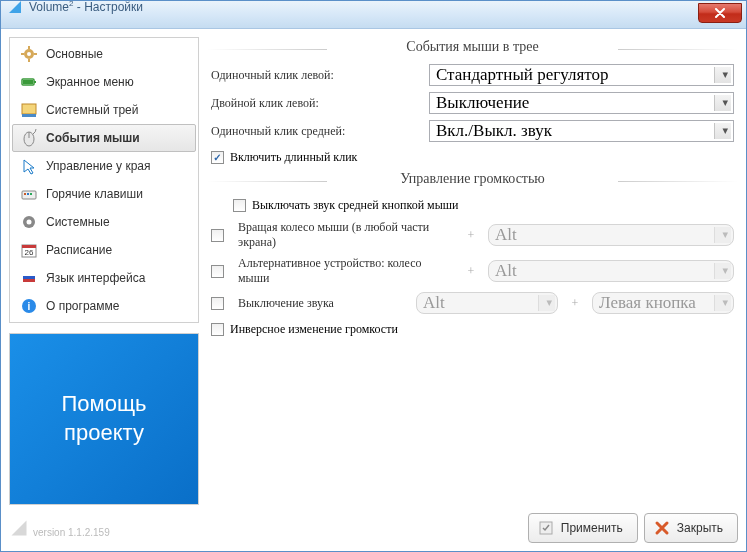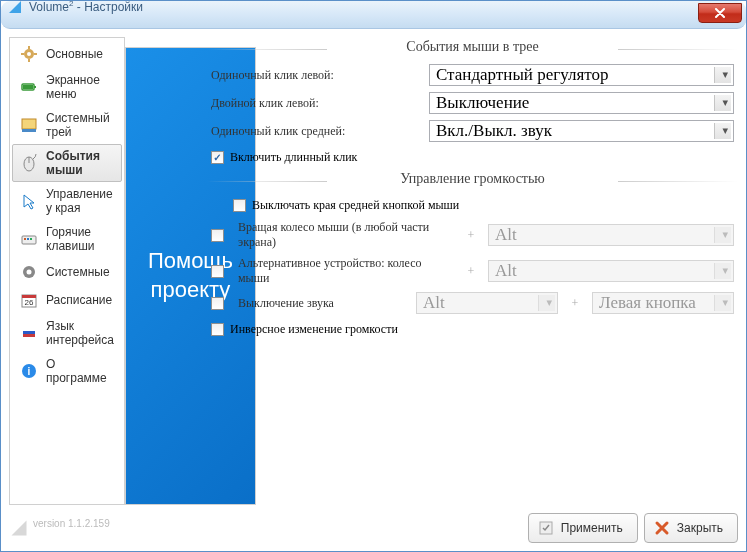--- a/index.html
+++ b/index.html
@@ -20,21 +20,20 @@
   box-shadow: 0 4px 20px rgba(0,0,0,0.25);
 }
 .titlebar {
   height: 28px;
   background: linear-gradient(to bottom, #eaf3fb 0%, #d7e8f8 50%, #c5dcf1 100%);
   border-bottom: 1px solid #a9c6e3;
   display: flex;
   align-items: center;
   padding: 0 0 16px 6px;
   position: relative;
-  border-radius: 9px;
 }
 .titlebar .icon { width: 16px; height: 16px; margin-right: 6px; }
 .titlebar .title { color: #3b5d80; font-size: 12px; }
 .titlebar .title sup { font-size: 8px; vertical-align: super; }
 .close-btn {
   position: absolute;
   right: 4px;
   top: 2px;
   width: 44px;
   height: 20px;
@@ -57,21 +56,21 @@
 }
 .main-area {
   flex: 1;
   display: flex;
   gap: 8px;
   overflow: hidden;
 }
 .sidebar {
   width: 190px;
   display: flex;
-  flex-direction: row;
+  flex-direction: column;
 }
 .nav {
   border: 1px solid #d0d0d0;
   background: #fff;
   padding:2px;
 }
 .nav-item {
   display: flex;
   align-items: center;
   gap: 8px;
@@ -153,21 +152,21 @@
   border-left:1px solid #c5c5c5;
 }
 .row .select::before, .row .select-dis::before {
   content:'▾';
   position:absolute;
   right:5px; top:3px;
   color:#555;
   font-size:11px;
   z-index:1;
 }
-.row .select-dis { color:#999; background:#f5f5f5; border-color:#d5d5d5;}
+.row .select-dis { color:#999; background:#f5f5f5; border-color:#d5d5d5;border-radius:8px;}
 .row .select-dis::after{ background:#eee; border-left-color:#ddd;}
 .row .select-dis::before{ color:#bbb;}
 .sel-fixed { flex: 0 0 120px; }
 .checkbox {
   width: 13px; height: 13px;
   border: 1px solid #8e8f8f;
   background: linear-gradient(#f0f0f0,#fff);
   display: inline-flex;
   align-items:center; justify-content:center;
   margin-right: 6px;
@@ -179,21 +178,21 @@
 .cb-row { padding: 3px 4px; display:flex; align-items:center; min-height:24px;}
 .plus {
   width: 18px; text-align: center; color: #aaa;
 }
 .footer {
   display:flex;
   align-items:center;
   padding-top:8px;
   gap:6px;
 }
-.version-area { display:flex; gap:4px; color:#bbb; font-size:10px;}
+.version-area { display:flex; align-items:flex-end; gap:4px; color:#bbb; font-size:10px;}
 .spacer { flex:1; }
 .btn {
   height: 30px;
   padding: 0 14px 0 8px;
   border: 1px solid #b0b0b0;
   border-radius: 4px;
   background: linear-gradient(#fdfdfd,#ececec);
   display:flex;
   align-items:center;
   gap:6px;
@@ -367,21 +366,21 @@
         </div>
         <div class="cb-row">
           <span class="checkbox checked"></span>
           <span>Включить длинный клик</span>
         </div>
 
         <div class="section-header">Управление громкостью</div>
 
         <div class="cb-row indent">
           <span class="checkbox"></span>
-          <span>Выключать края средней кнопкой мыши</span>
+          <span>Выключать звук средней кнопкой мыши</span>
         </div>
         <div class="row">
           <span class="checkbox"></span>
           <span class="label" style="flex:1">Вращая колесо мыши (в любой части экрана)</span>
           <span class="plus">+</span>
           <div class="select-dis sel-fixed">
               <span>Alt</span>
             </div>
         </div>
         <div class="row">

